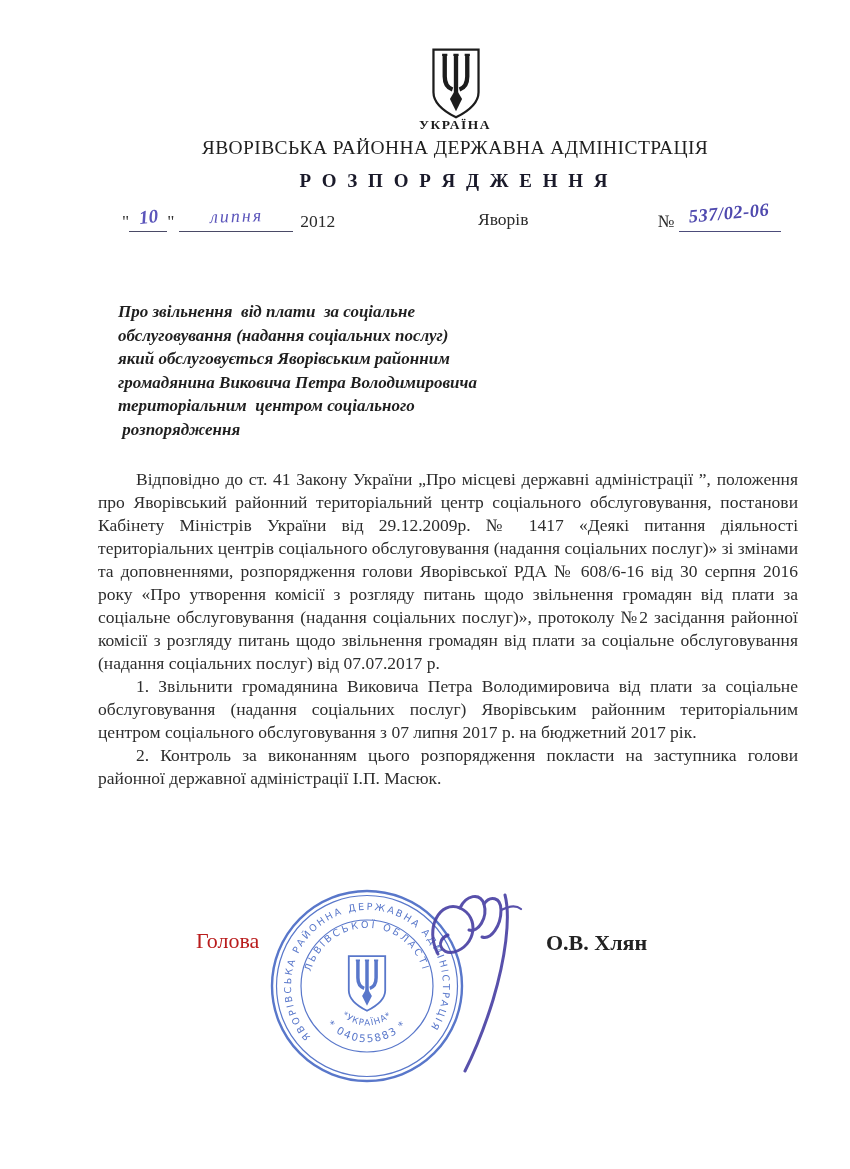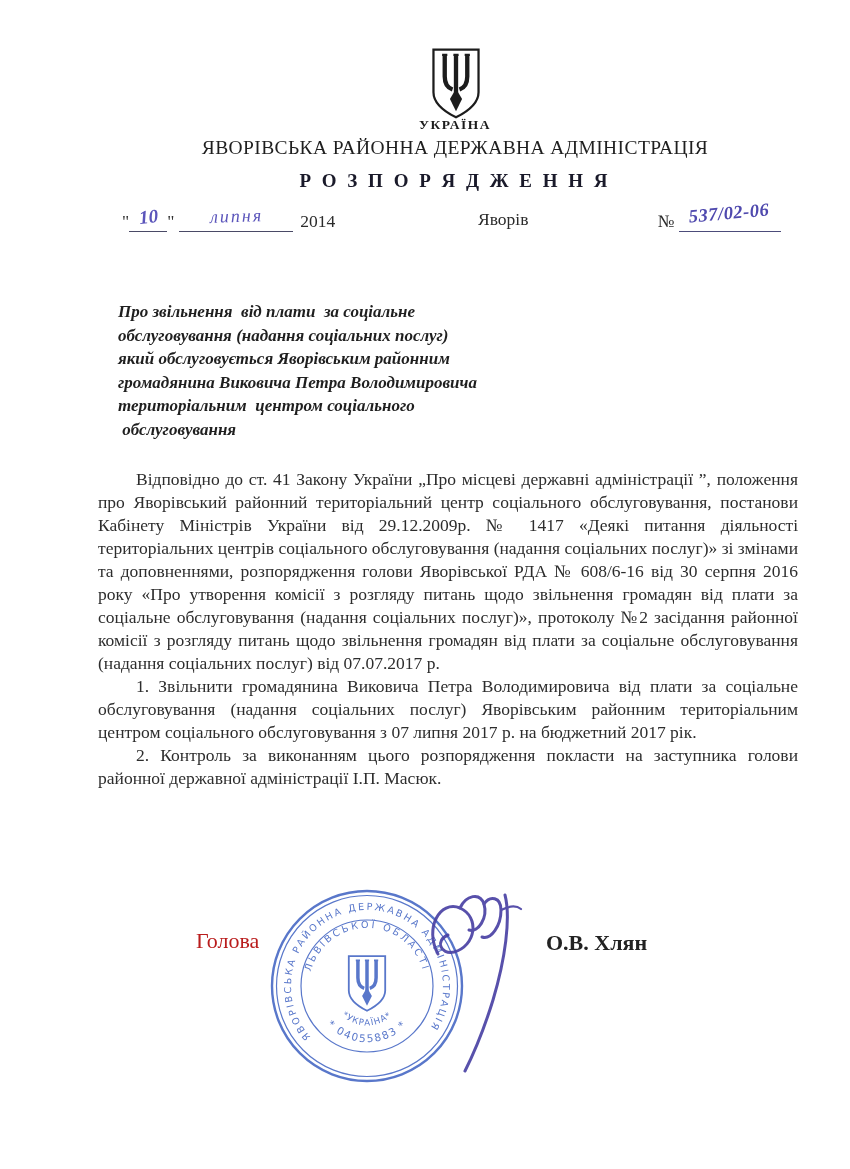--- a/index.html
+++ b/index.html
@@ -62,32 +62,32 @@
       </g>
     </defs>
     <use href="#tryzub" class="tryzub-black"></use>
   </svg>
   <div class="cx emblem-label">УКРАЇНА</div>
 
   <div class="cx org-name">ЯВОРІВСЬКА РАЙОННА ДЕРЖАВНА АДМІНІСТРАЦІЯ</div>
   <div class="cx doc-type">Р О З П О Р Я Д Ж Е Н Н Я</div>
 
   <div class="dateline">
-    <div class="date-left"><span class="q">"</span><span class="day-u"><span class="hw day">10</span></span><span class="q">"</span><span class="month-u"><span class="hw month">липня</span></span><span class="year">2014</span></div>
+    <div class="date-left"><span class="q">"</span><span class="day-u"><span class="hw day">10</span></span><span class="q">"</span><span class="month-u"><span class="hw month">липня</span></span><span class="year">2012</span></div>
     <div class="city">Яворів</div>
     <div class="num"><span>№</span><span class="num-u"><span class="hw number">537/02-06</span></span></div>
   </div>
 
   <div class="subject">
     <div>Про звільнення  від плати  за соціальне</div>
     <div>обслуговування (надання соціальних послуг)</div>
     <div>який обслуговується Яворівським районним</div>
     <div>громадянина Виковича Петра Володимировича</div>
     <div>територіальним  центром соціального</div>
-    <div> обслуговування</div>
+    <div> розпорядження</div>
   </div>
 
   <div class="body-text">
     <p>Відповідно до ст. 41 Закону України „Про місцеві державні адміністрації ”, положення про Яворівський районний територіальний центр соціального обслуговування, постанови Кабінету Міністрів України від 29.12.2009р. № 1417 «Деякі питання діяльності територіальних центрів соціального обслуговування (надання соціальних послуг)» зі змінами та доповненнями, розпорядження голови Яворівської РДА № 608/6-16 від 30 серпня 2016 року «Про утворення комісії з розгляду питань щодо звільнення громадян від плати за соціальне обслуговування (надання соціальних послуг)», протоколу №2 засідання районної комісії з розгляду питань щодо звільнення громадян від плати за соціальне обслуговування (надання соціальних послуг) від 07.07.2017 р.</p>
     <p>1. Звільнити громадянина Виковича Петра Володимировича від плати за соціальне обслуговування (надання соціальних послуг) Яворівським районним територіальним центром соціального обслуговування з 07 липня 2017 р. на бюджетний 2017 рік.</p>
     <p>2. Контроль за виконанням цього розпорядження покласти на заступника голови районної державної адміністрації І.П. Масюк.</p>
   </div>
 
   <div class="sig-role">Голова</div>
   <div class="sig-name">О.В. Хлян</div>

